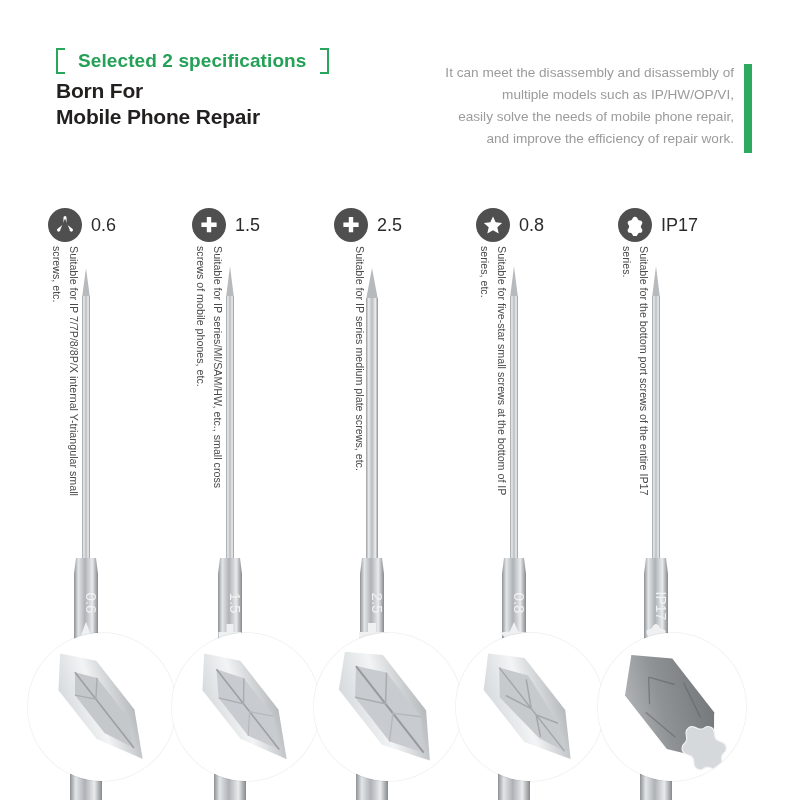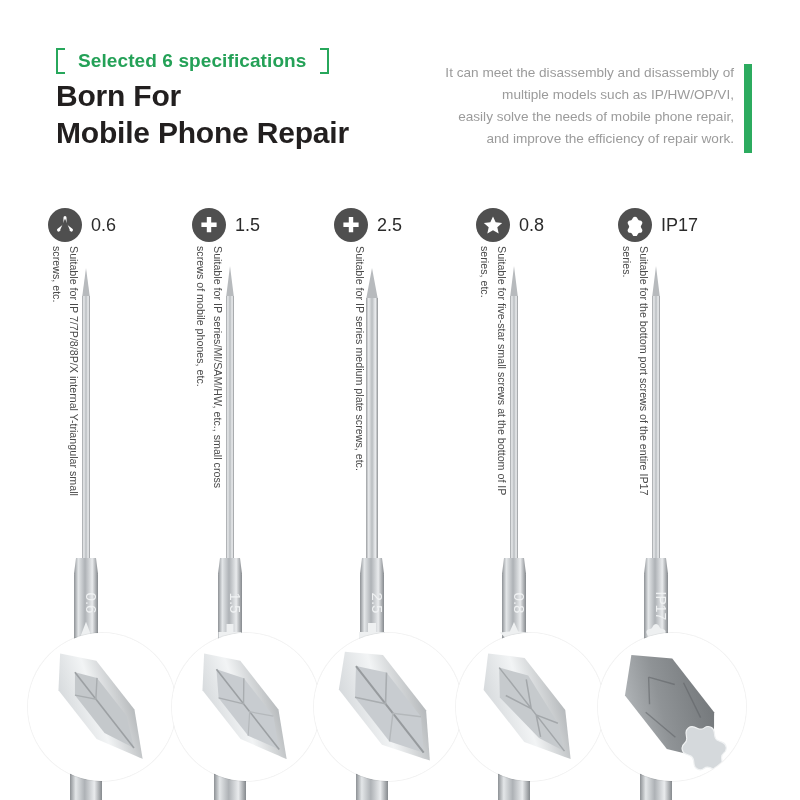--- a/index.html
+++ b/index.html
@@ -22,21 +22,21 @@
   .bracket.right:before{right:0;top:0;width:9px;height:2px;}
   .bracket.right:after{right:0;top:0;width:2px;height:26px;}
   .bracket.right .mid{position:absolute;right:0;bottom:0;width:9px;height:2px;background:#27a75b;}
   .badge-text{
     color:#24a157;font-size:19px;font-weight:bold;letter-spacing:.1px;
     padding:0 9px;line-height:26px;white-space:nowrap;
   }
 
   .title{
     position:absolute;left:56px;top:78px;
-    font-size:30px;font-weight:bold;color:#221f1f;line-height:1.22;
+    font-size:21px;font-weight:bold;color:#221f1f;line-height:1.22;
     letter-spacing:-0.2px;white-space:pre-line;
   }
 
   .lede{
     position:absolute;right:66px;top:62px;width:352px;
     text-align:right;font-size:13.6px;line-height:1.63;color:#9b9b9b;
     white-space:pre-line;
   }
   .lede-bar{position:absolute;right:48px;top:64px;width:8px;height:89px;background:#2cab5f;}
 
@@ -77,21 +77,21 @@
 <body>
 
 <div class="page">
 
   <div class="header">
 
     <div class="badge-wrap">
       <span class="bracket left">
           <span class="mid"></span>
         </span>
-      <span class="badge-text">Selected 6 specifications</span>
+      <span class="badge-text">Selected 2 specifications</span>
       <span class="bracket right">
           <span class="mid"></span>
         </span>
     </div>
 
     <div class="title">Born For
 Mobile Phone Repair</div>
 
     <div class="lede">It can meet the disassembly and disassembly of
 multiple models such as IP/HW/OP/VI,

